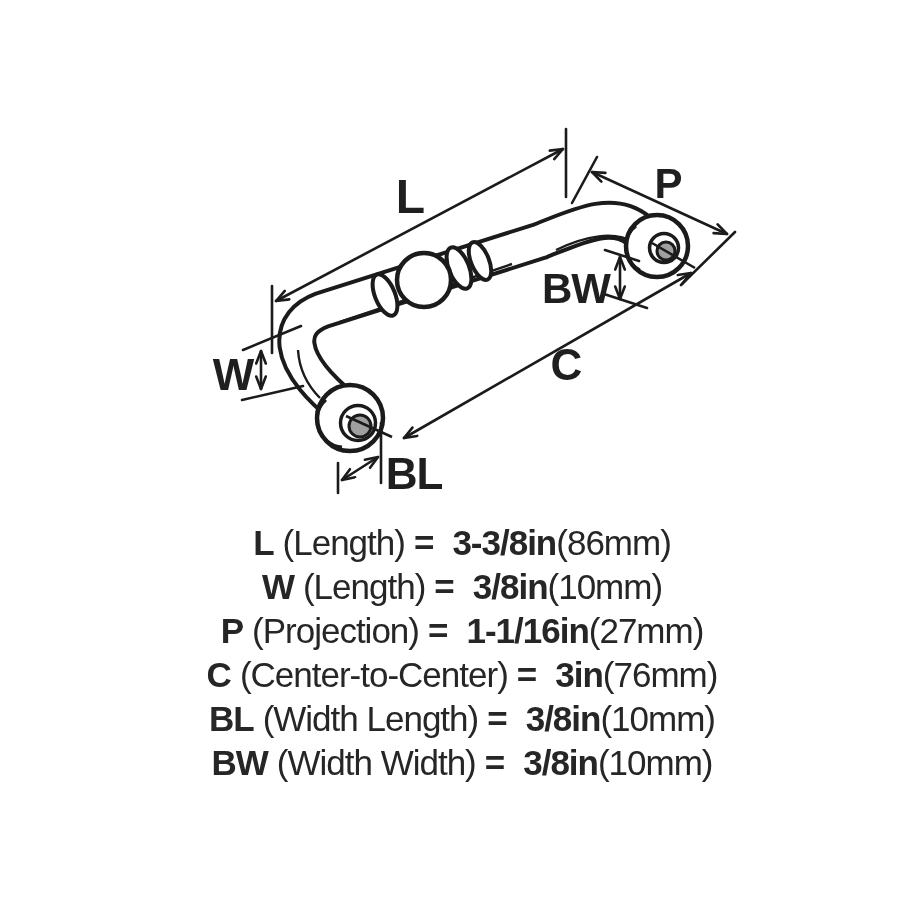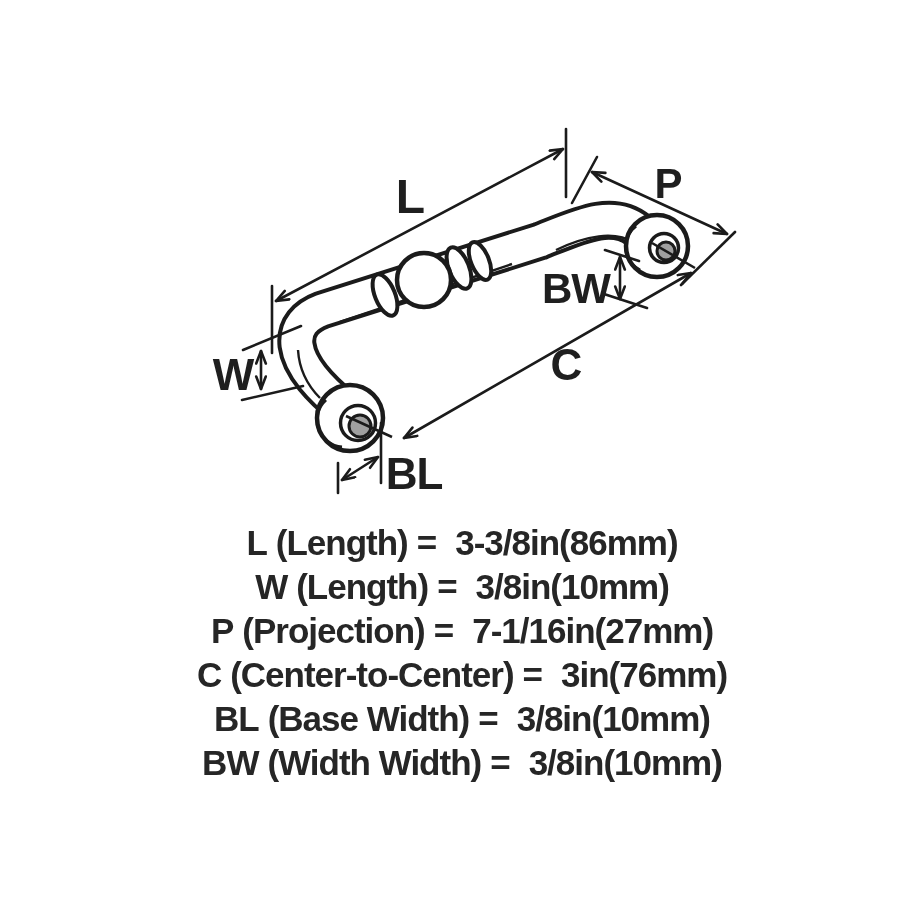--- a/index.html
+++ b/index.html
@@ -12,24 +12,24 @@
     font-weight:700;fill:#1f1f1f;letter-spacing:-1px;
   }
   .legend{
     position:absolute;left:0;top:521px;width:900px;
     text-align:center;transform:translateX(12px);
     color:#262626;font-size:35px;line-height:44px;letter-spacing:-1px;
     white-space:nowrap;
   }
   .legend .row{height:44px;}
   .legend .sym{font-weight:700;}
-  .legend .nm{font-weight:700;margin:0 9px;}
+  .legend .nm{font-weight:400;margin:0 9px;}
   .legend .eq{font-weight:700;}
   .legend .in{font-weight:700;margin-left:19px;}
-  .legend .mm{font-weight:700;}
+  .legend .mm{font-weight:400;}
 </style>
 </head>
 <body>
 
 <div class="stage">
 
   <svg class="diagram" width="900" height="900" viewBox="0 0 900 900">
     <defs>
       <marker id="ah" markerWidth="17" markerHeight="13" refX="14.5" refY="6" orient="auto-start-reverse" markerUnits="userSpaceOnUse">
         <path d="M2 1.2 L14.5 6 L2 10.8" fill="none" stroke="#1b1b1b" stroke-width="2.6" stroke-linecap="round" stroke-linejoin="round"></path>
@@ -100,19 +100,19 @@
       <text x="576" y="303" font-size="42">BW</text>
       <text x="233" y="390" font-size="44">W</text>
       <text x="566" y="380" font-size="44">C</text>
       <text x="414" y="489" font-size="44">BL</text>
     </g>
   </svg>
 
   <div class="legend">
     <div class="row"><span class="sym">L</span><span class="nm">(Length)</span><span class="eq">=</span><span class="in">3-3/8in</span><span class="mm">(86mm)</span></div>
     <div class="row"><span class="sym">W</span><span class="nm">(Length)</span><span class="eq">=</span><span class="in">3/8in</span><span class="mm">(10mm)</span></div>
-    <div class="row"><span class="sym">P</span><span class="nm">(Projection)</span><span class="eq">=</span><span class="in">7-1/16in</span><span class="mm">(27mm)</span></div>
+    <div class="row"><span class="sym">P</span><span class="nm">(Projection)</span><span class="eq">=</span><span class="in">1-1/16in</span><span class="mm">(27mm)</span></div>
     <div class="row"><span class="sym">C</span><span class="nm">(Center-to-Center)</span><span class="eq">=</span><span class="in">3in</span><span class="mm">(76mm)</span></div>
-    <div class="row"><span class="sym">BL</span><span class="nm">(Base Width)</span><span class="eq">=</span><span class="in">3/8in</span><span class="mm">(10mm)</span></div>
+    <div class="row"><span class="sym">BL</span><span class="nm">(Width Length)</span><span class="eq">=</span><span class="in">3/8in</span><span class="mm">(10mm)</span></div>
     <div class="row"><span class="sym">BW</span><span class="nm">(Width Width)</span><span class="eq">=</span><span class="in">3/8in</span><span class="mm">(10mm)</span></div>
   </div>
 
 </div>
 
 </body></html>

